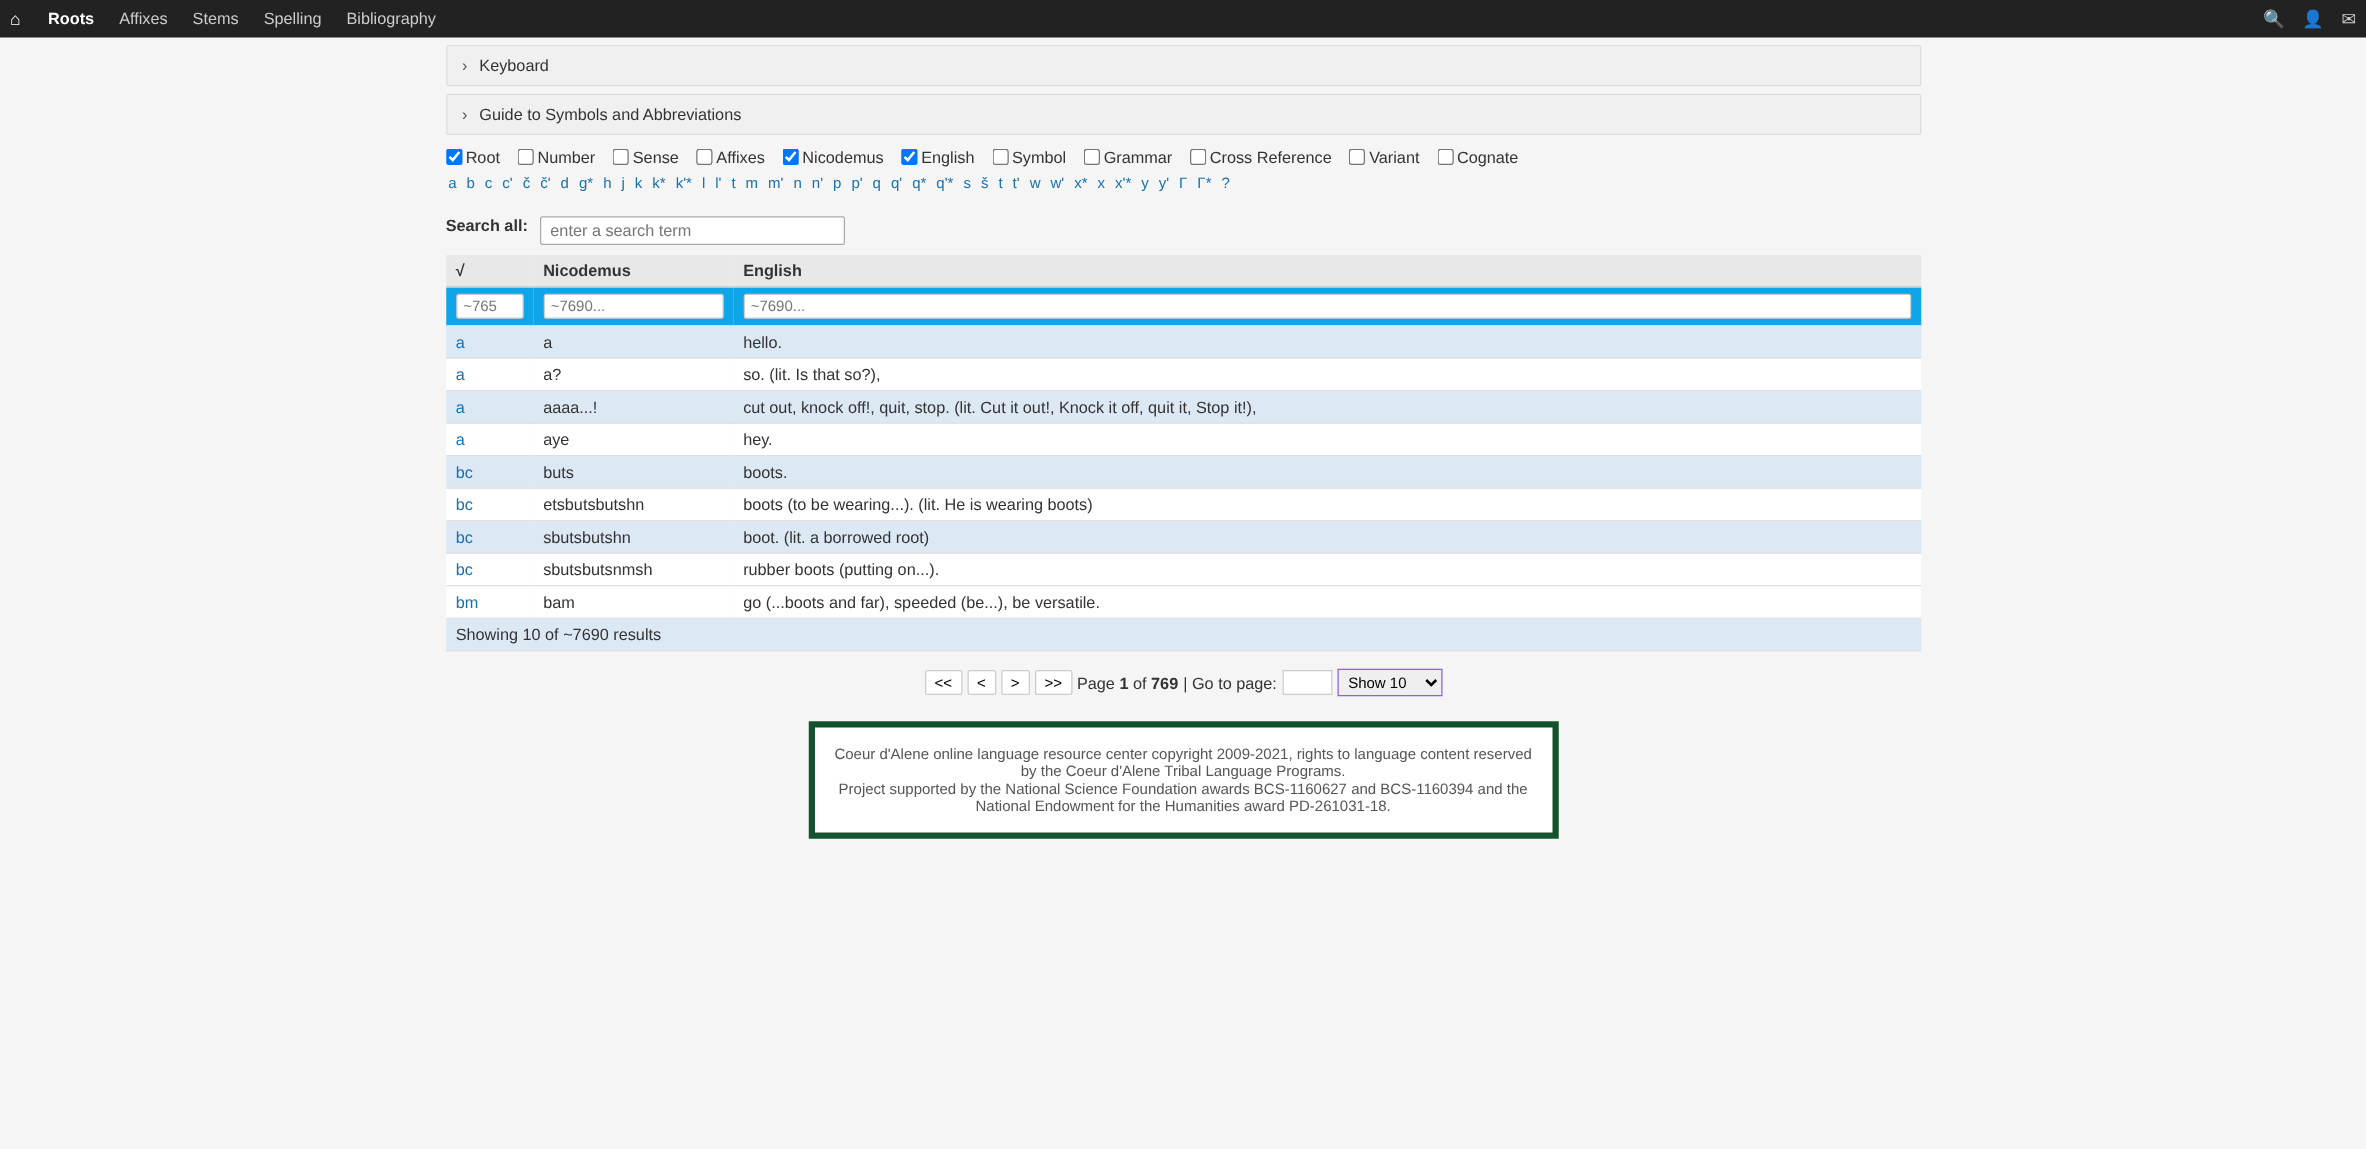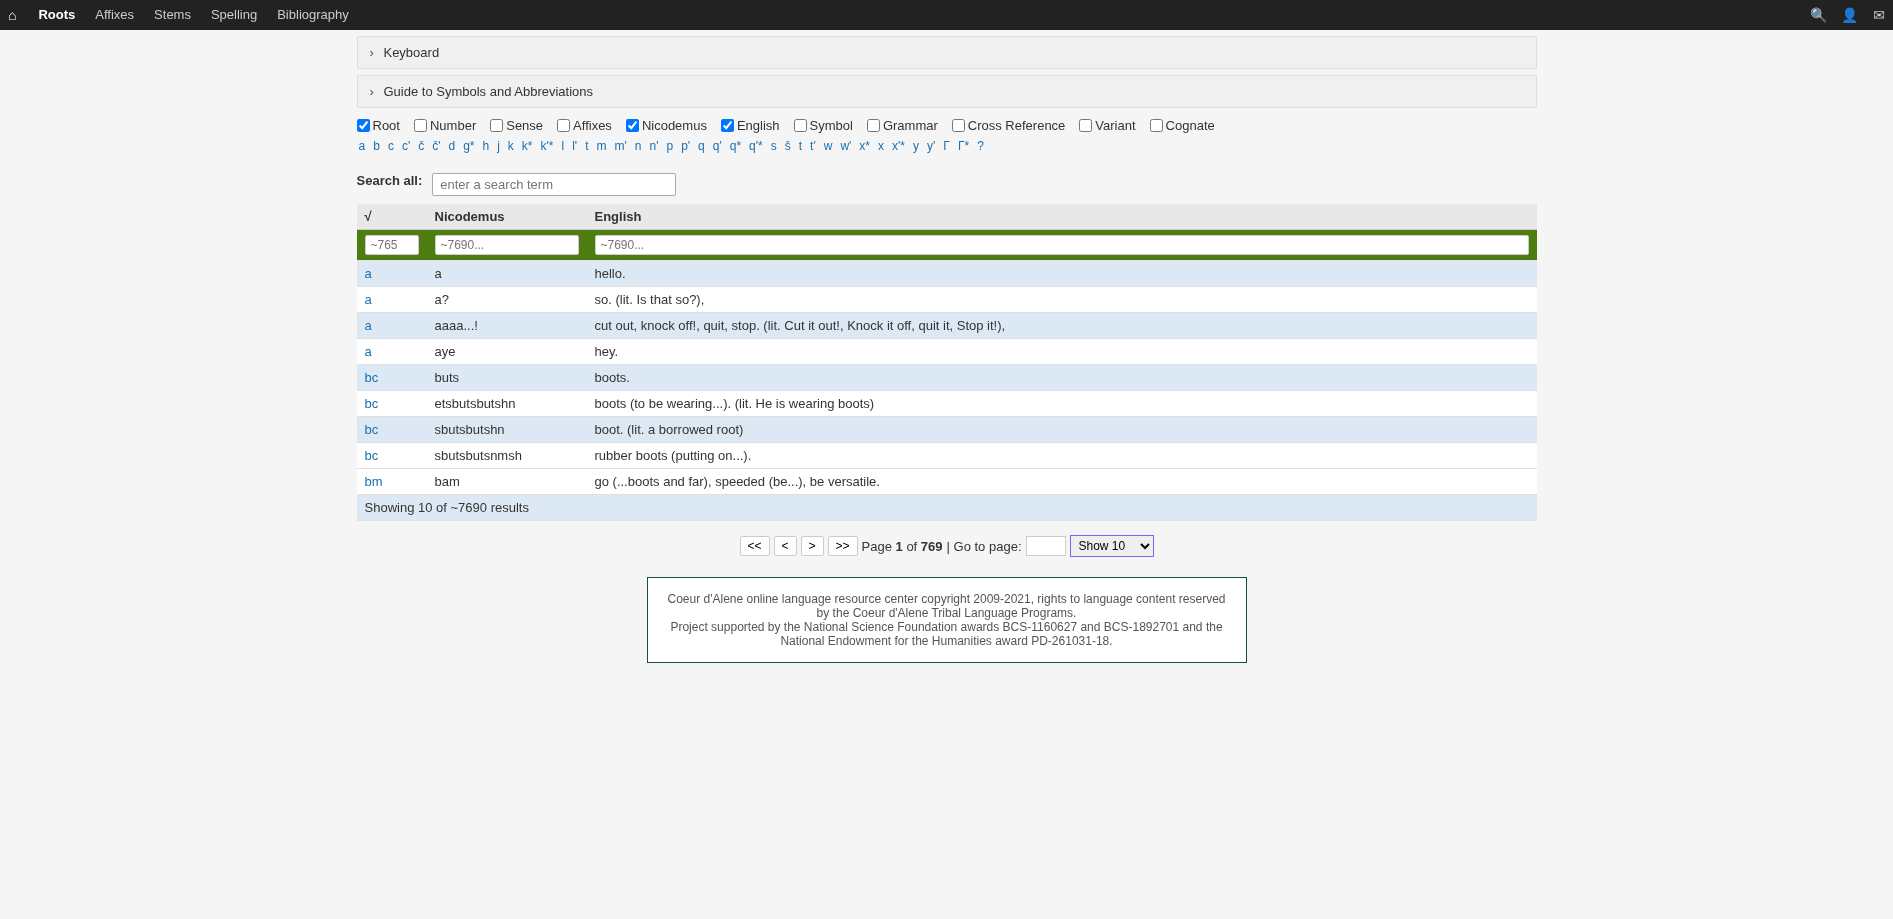--- a/index.html
+++ b/index.html
@@ -135,21 +135,21 @@
     }
     .results-table td.sqrt-cell { color: #1a6faf; }
     .results-table td .search-filter {
       border: 1px solid #ccc;
       padding: 2px 5px;
       font-size: 12px;
       width: 100%;
       border-radius: 2px;
       color: #999;
     }
-    .results-table .filter-row td { background: #4d7c0f; }
+    .results-table .filter-row td { background: #0ea5e9; }
 
     
     .status-row {
       background: #dce9f5;
       padding: 6px 8px;
       font-size: 13px;
       color: #333;
     }
 
     
@@ -178,21 +178,21 @@
     }
     .pagination select {
       border: 1px solid #8b5cf6;
       padding: 2px 4px;
       font-size: 12px;
     }
 
     
     .footer {
       background: #fff;
-      border: 1px solid #14532d;
+      border: 5px solid #14532d;
       text-align: center;
       padding: 14px;
       font-size: 12px;
       color: #555;
       margin: 20px auto;
       max-width: 600px;
     }
   </style>
 </head>
 <body>
@@ -402,15 +402,15 @@
     <select>
       <option>Show 10</option>
       <option>Show 25</option>
       <option>Show 50</option>
       <option>Show 100</option>
     </select>
   </div>
 
   <div class="footer">
     <div>Coeur d'Alene online language resource center copyright 2009-2021, rights to language content reserved by the Coeur d'Alene Tribal Language Programs.</div>
-    <div>Project supported by the National Science Foundation awards BCS-1160627 and BCS-1892701 and the National Endowment for the Humanities award PD-261031-18.</div>
+    <div>Project supported by the National Science Foundation awards BCS-1160627 and BCS-1160394 and the National Endowment for the Humanities award PD-261031-18.</div>
   </div>
 </div>
 
 </body></html>

